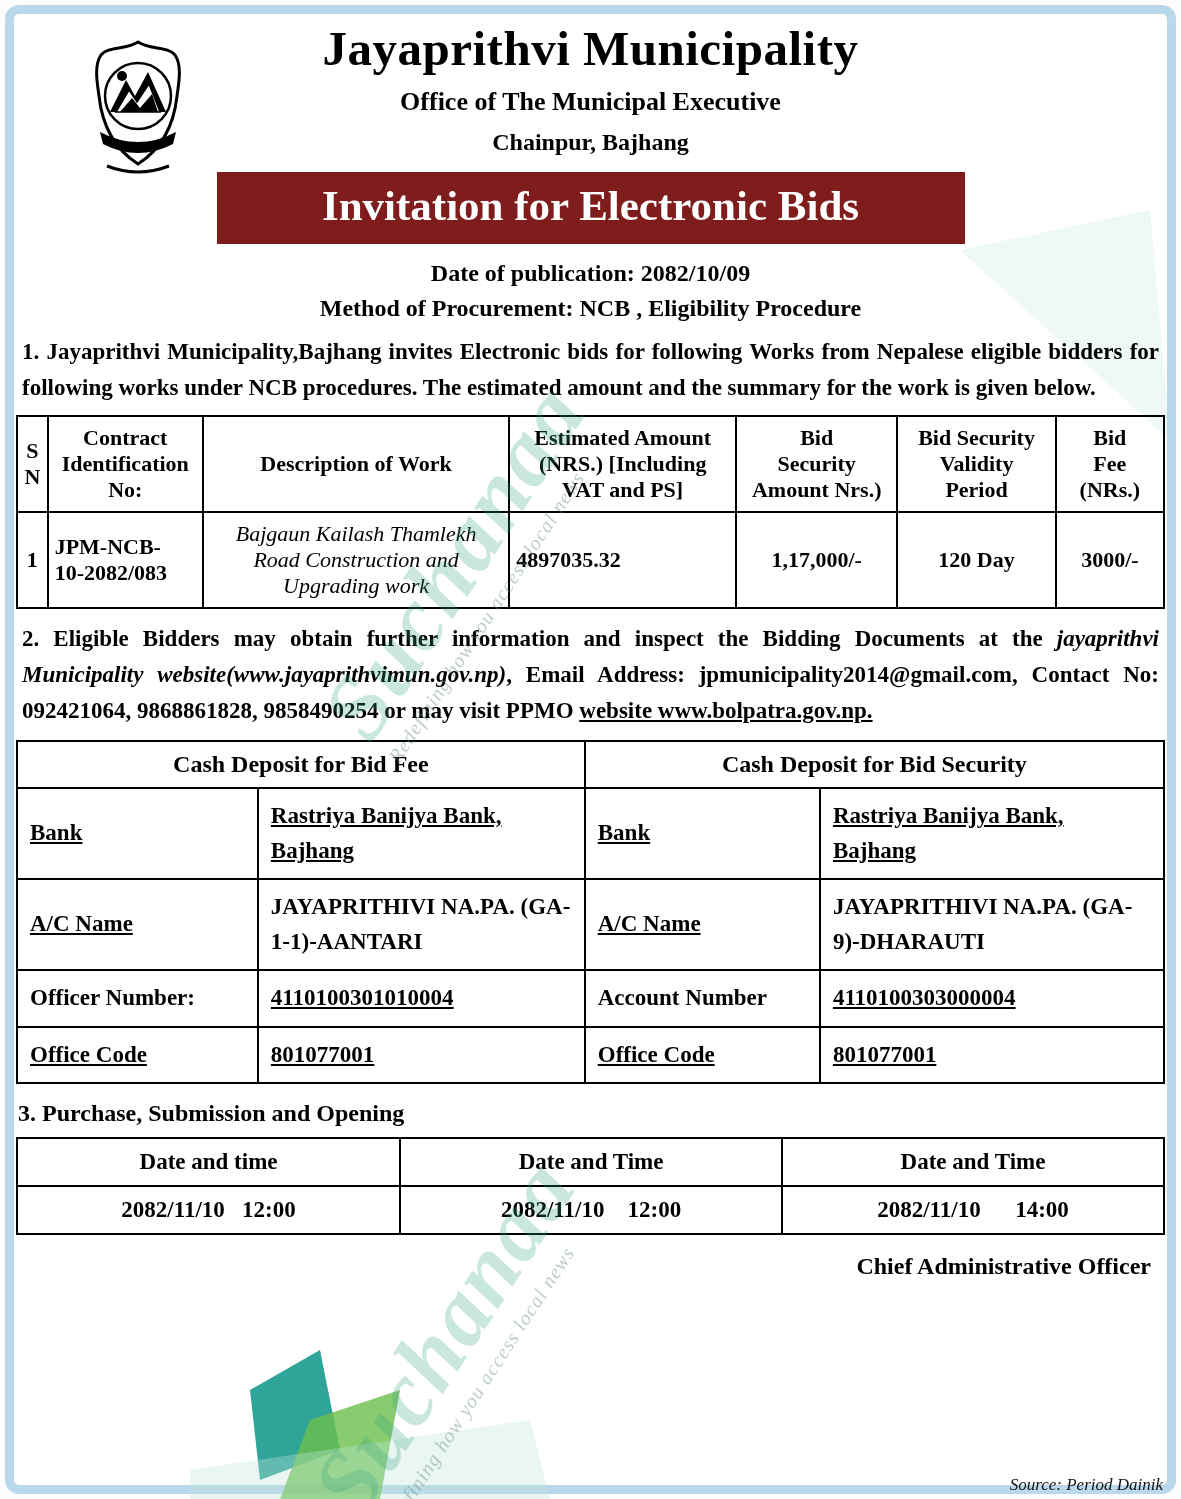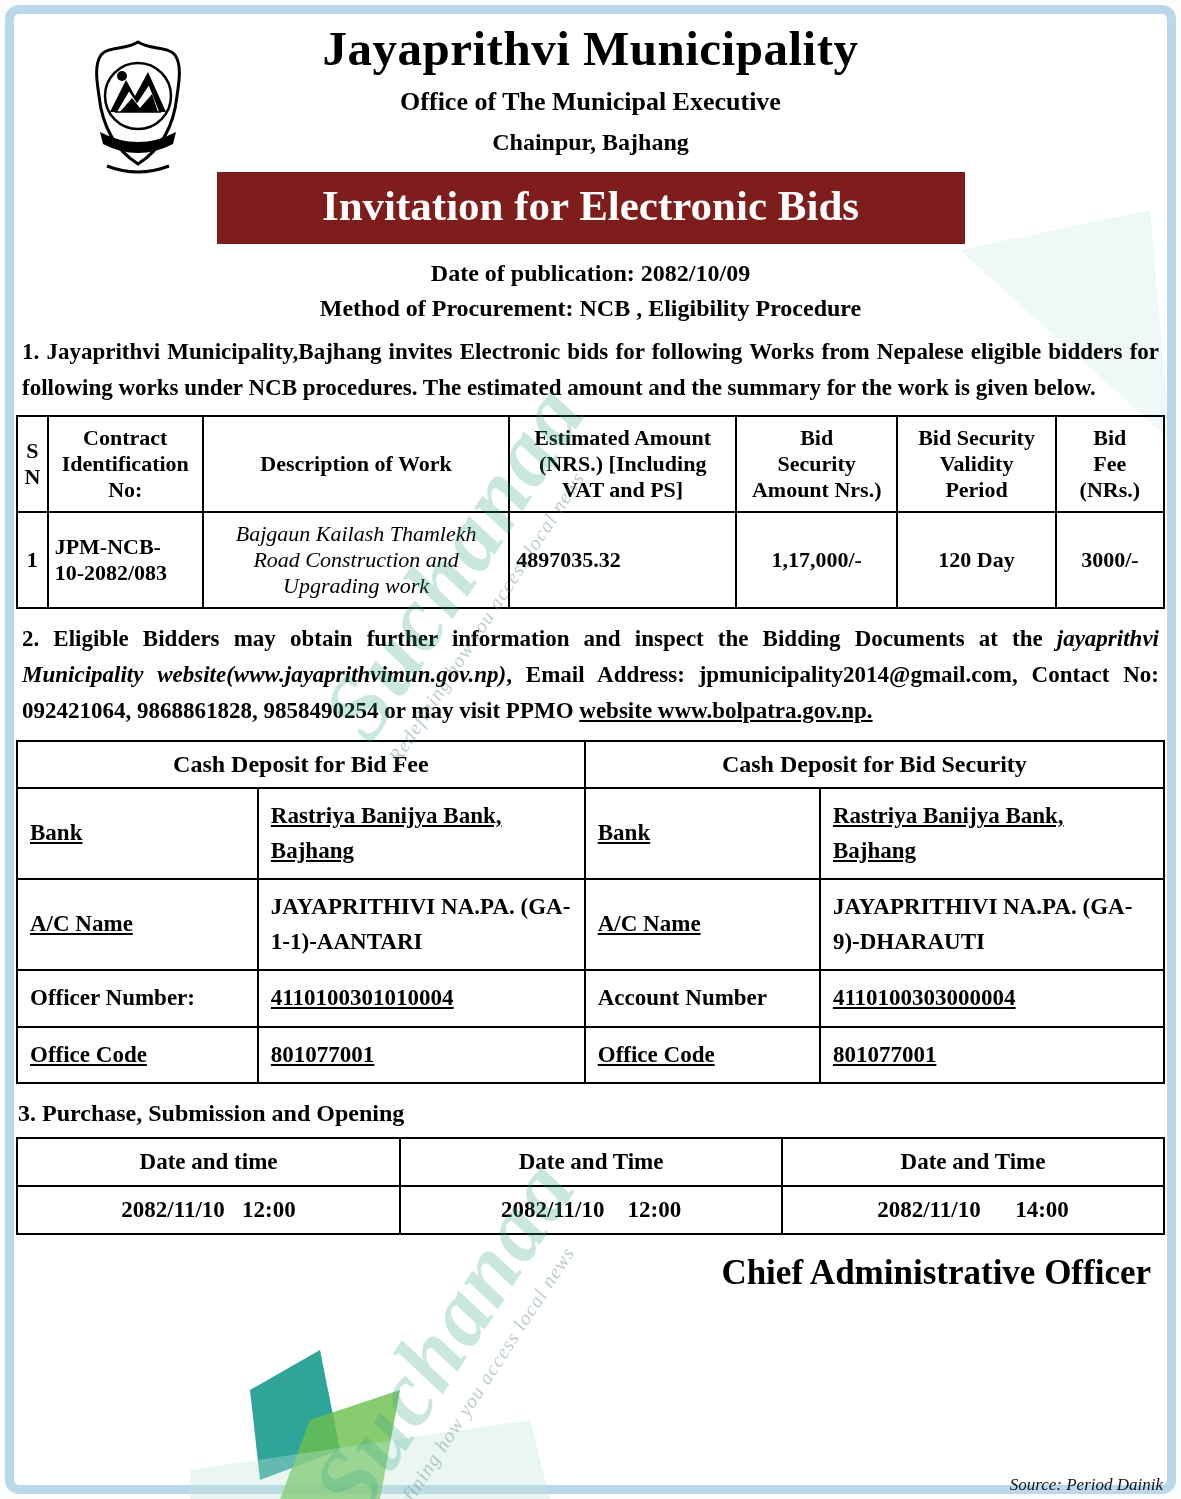--- a/index.html
+++ b/index.html
@@ -49,21 +49,21 @@
 
   .deposit { margin-top:12px; font-size:23px; }
   .deposit th { font-weight:bold; text-align:center; padding:9px 6px; font-size:24px; }
   .deposit td { padding:10px 12px; vertical-align:middle; line-height:1.5; }
 
   .sec3 { font-size:24px; font-weight:bold; margin:16px 2px 0; }
 
   .schedule { margin-top:10px; font-size:23px; }
   .schedule td { padding:10px 6px; text-align:center; font-weight:bold; }
 
-  .signature { text-align:right; font-size:35px; font-weight:bold; margin:18px 14px 0; }
+  .signature { text-align:right; font-size:24px; font-weight:bold; margin:18px 14px 0; }
 
   .source { position:absolute; right:18px; bottom:4px; z-index:5; font-size:17px; font-style:italic; color:#111; }
 
   
   .wm { position:absolute; z-index:4; pointer-events:none; transform-origin:left top; }
   .wm-big { font-size:92px; font-weight:bold; color:rgba(47,164,128,0.26); font-style:italic; letter-spacing:2px; }
   .wm-tag { font-size:20px; font-style:italic; color:rgba(90,130,120,0.40); margin-top:-6px; letter-spacing:1px; }
   .deco { position:absolute; z-index:2; pointer-events:none; }
 </style>
 </head>

